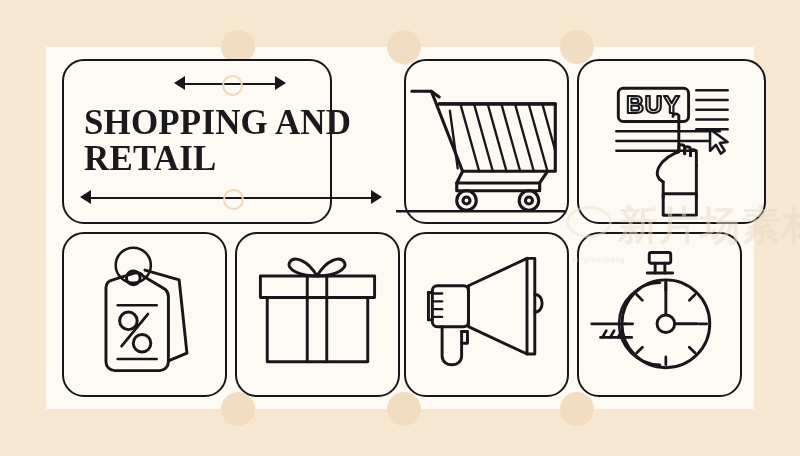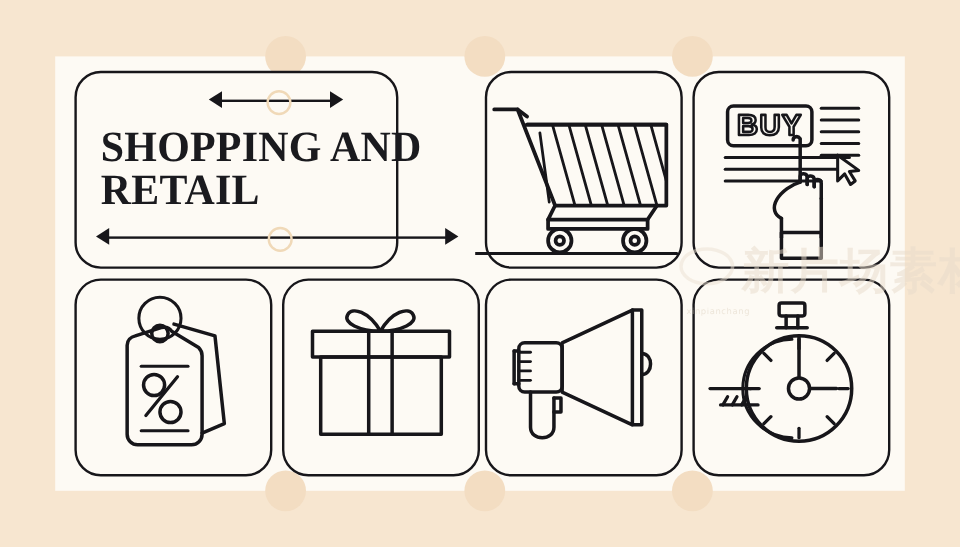--- a/index.html
+++ b/index.html
@@ -113,21 +113,21 @@
     margin-top: -7px;
   }
   .orn-cap.left  { left: 0;  border-right: 11px solid #17161a; }
   .orn-cap.right { right: 0; border-left: 11px solid #17161a; }
 
   #orn-top    { left: 110px; top: 12px;  width: 112px; }
   #orn-bottom { left: 16px;  top: 126px; width: 302px; }
 
   
   #card-cart    { left: 404px; top: 59px;  width: 165px; height: 165px; }
-  #card-buy     { left: 577px; top: 59px;  width: 165px; height: 165px; }
+  #card-buy     { left: 577px; top: 59px;  width: 189px; height: 165px; }
   #card-tag     { left: 62px;  top: 232px; width: 165px; height: 165px; }
   #card-gift    { left: 235px; top: 232px; width: 165px; height: 165px; }
   #card-mega    { left: 404px; top: 232px; width: 165px; height: 165px; }
   #card-timer   { left: 577px; top: 232px; width: 165px; height: 165px; }
 
   .icon-svg {
     position: absolute;
     left: 0;
     top: 0;
     width: 100%;

